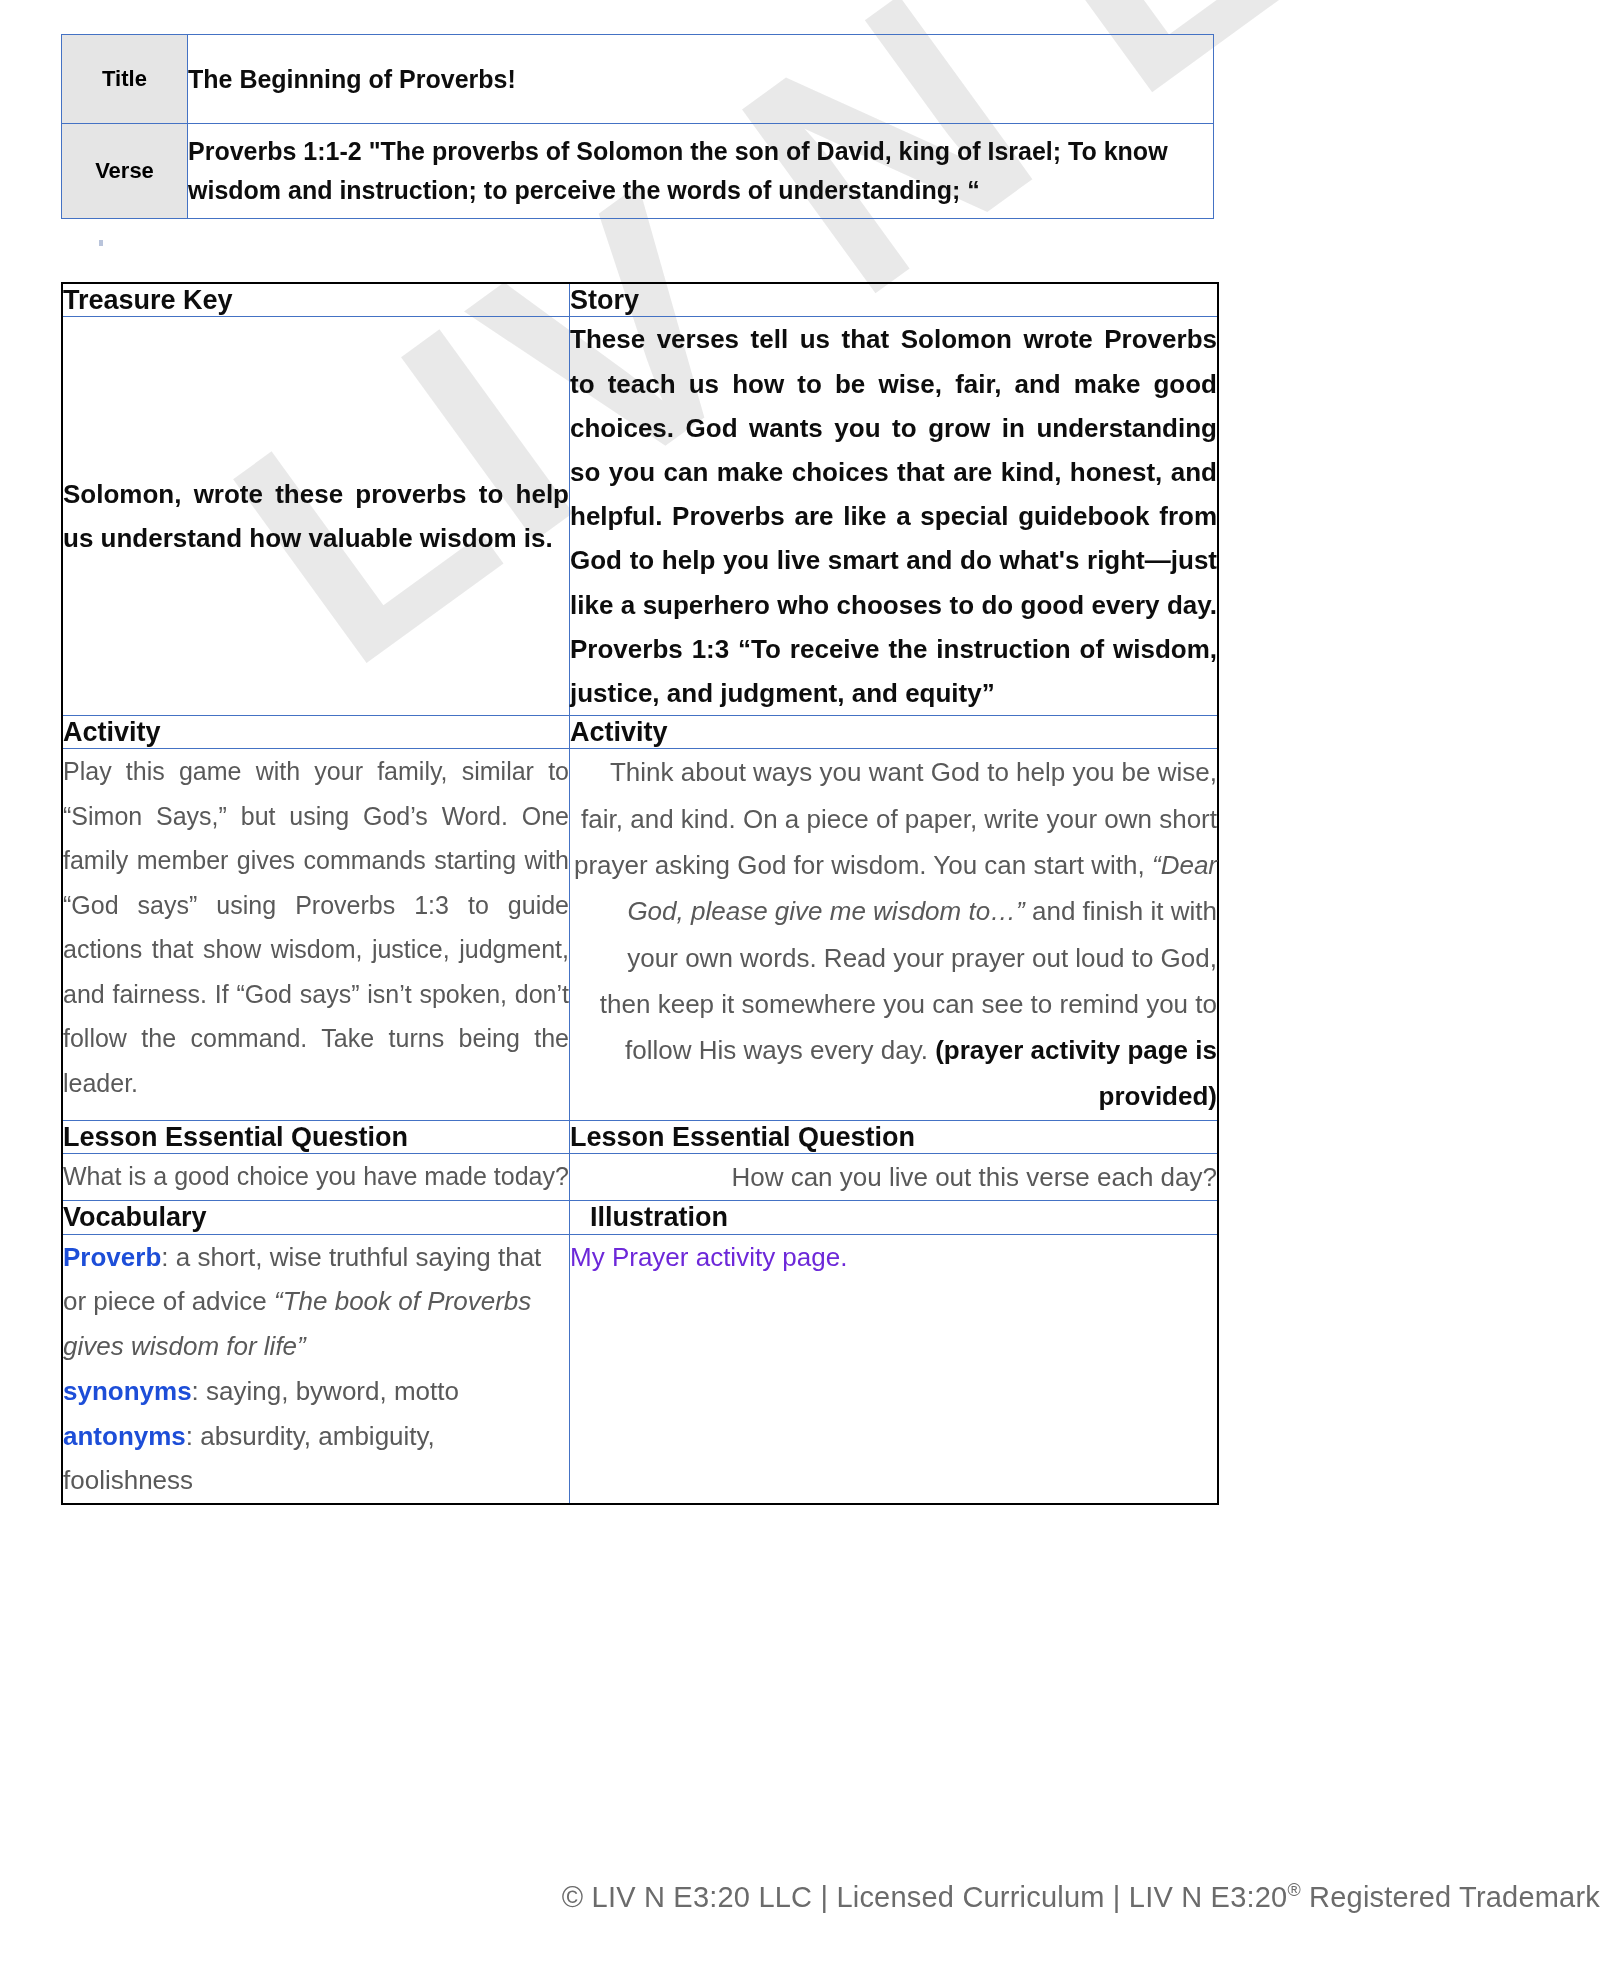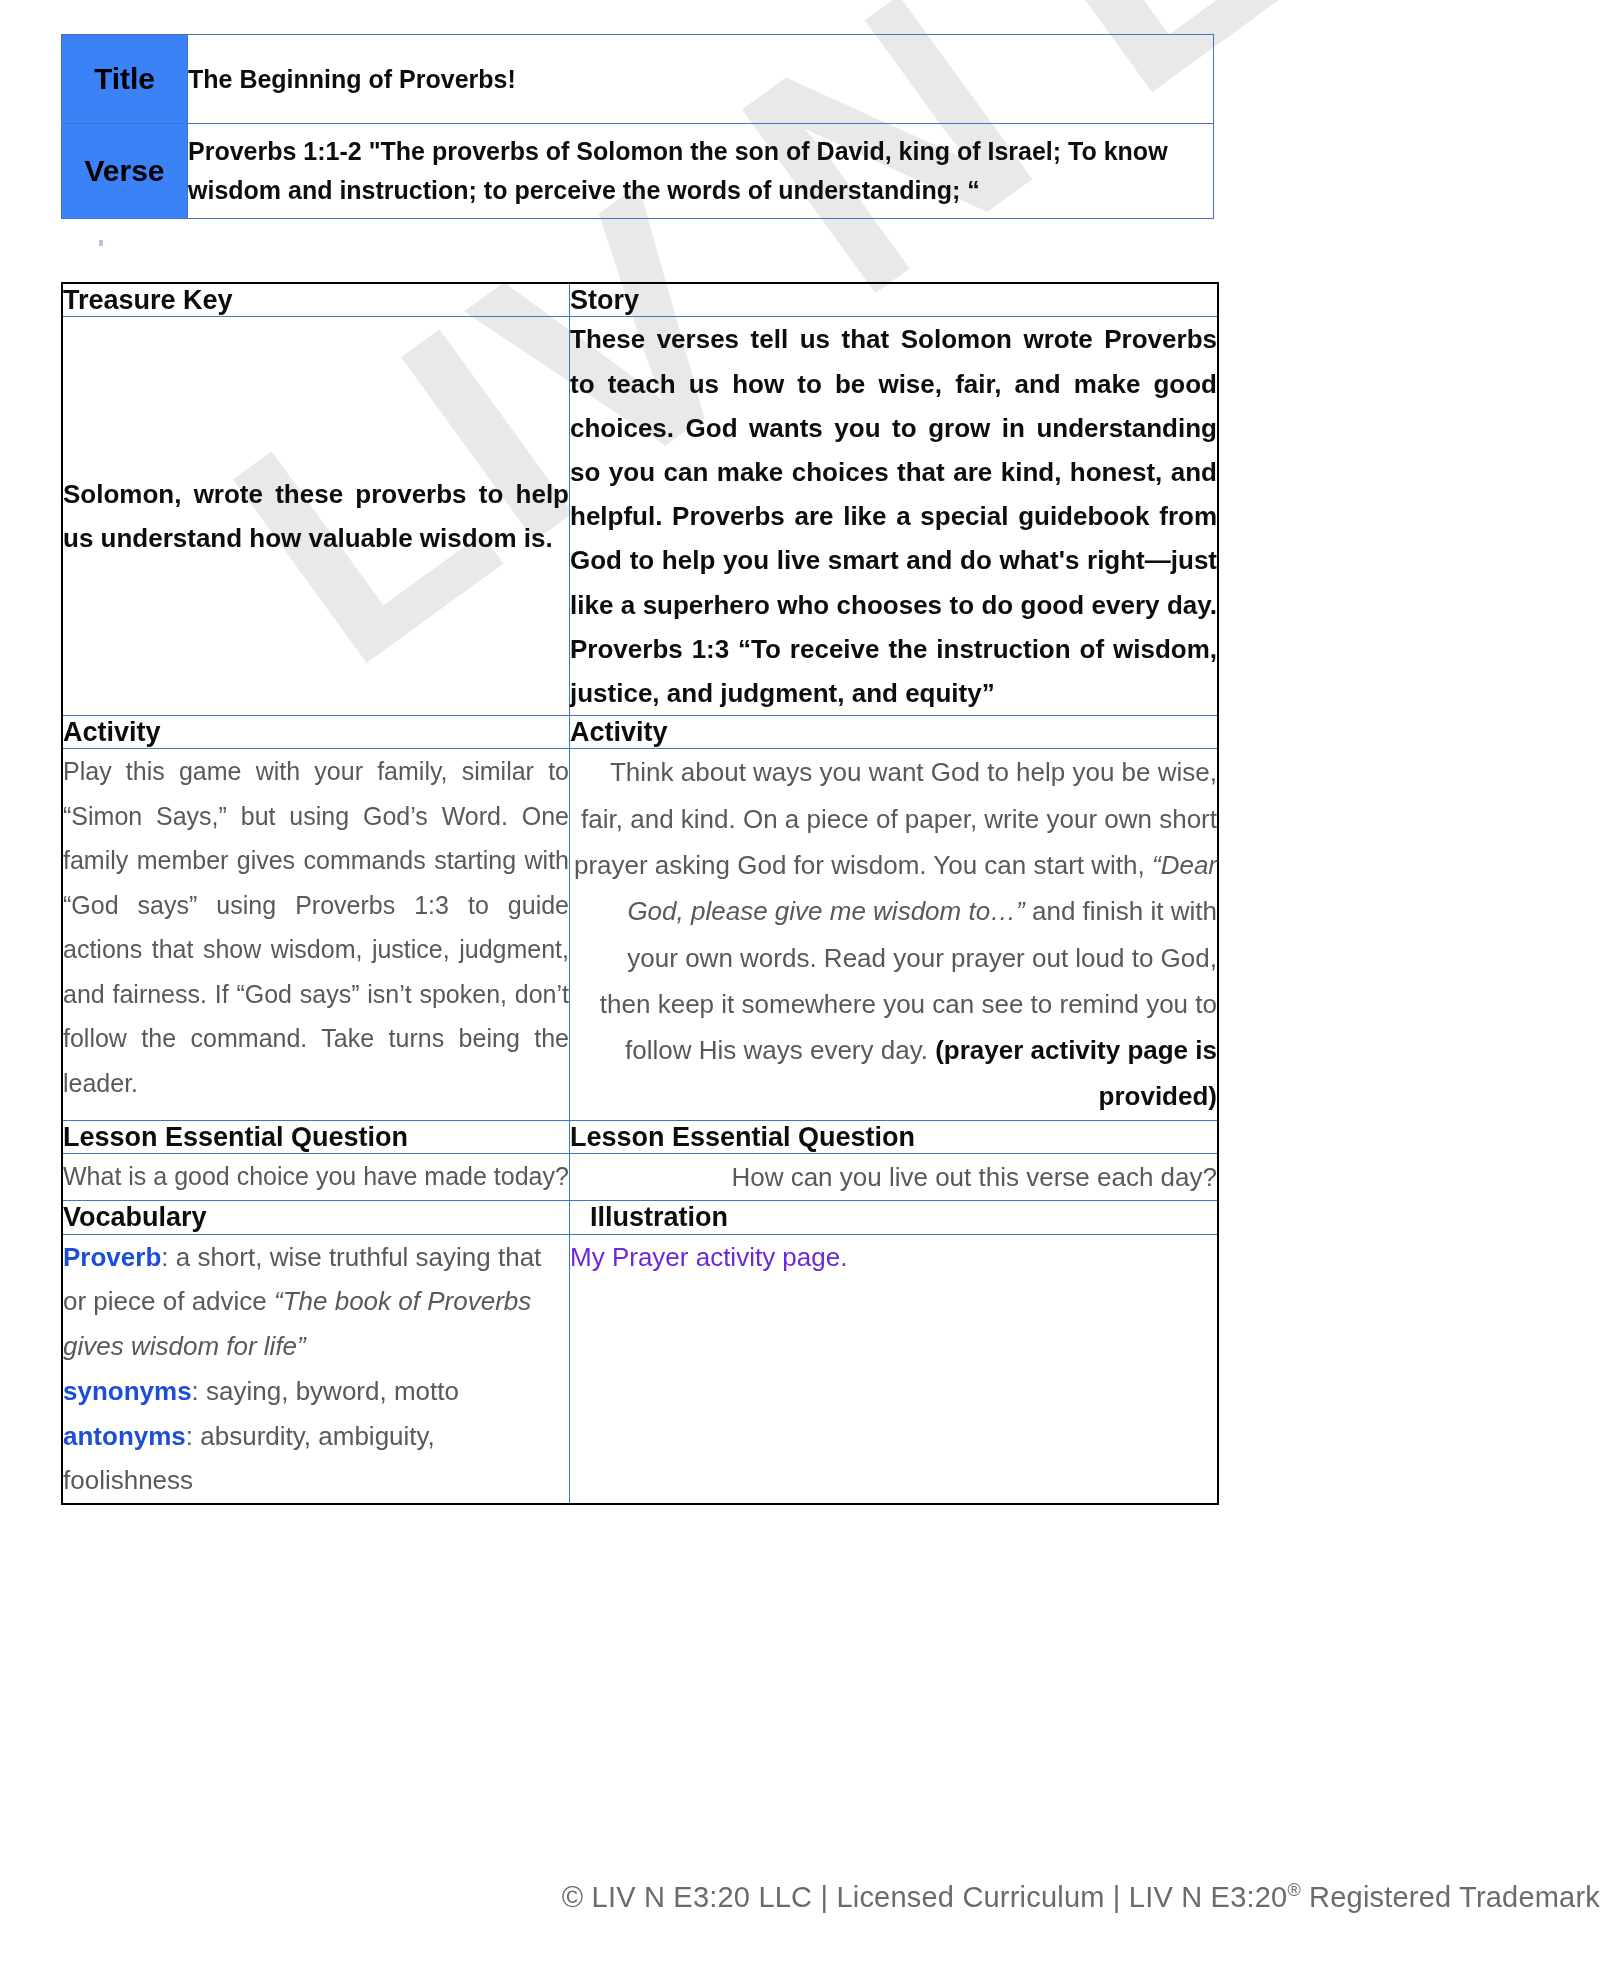--- a/index.html
+++ b/index.html
@@ -63,25 +63,25 @@
     border-collapse: collapse;
     table-layout: fixed;
   }
   .top-table td {
     border: 1px solid #4472c4;
     vertical-align: middle;
     padding: 0;
   }
   .top-label {
     width: 125px;
-    background: #3b82f6;
+    background: #e5e5e5;
     text-align: center;
     font-family: "Liberation Sans Narrow", "Liberation Sans", sans-serif;
     font-weight: 700;
-    font-size: 30px;
+    font-size: 22px;
     color: #000;
     height: 88px;
   }
   .top-value {
     padding: 14px 22px 14px 40px;
     font-family: "Liberation Sans Narrow", "Liberation Sans", sans-serif;
     font-weight: 700;
     font-size: 25px;
     line-height: 1.55;
     color: #0d0d0d;

